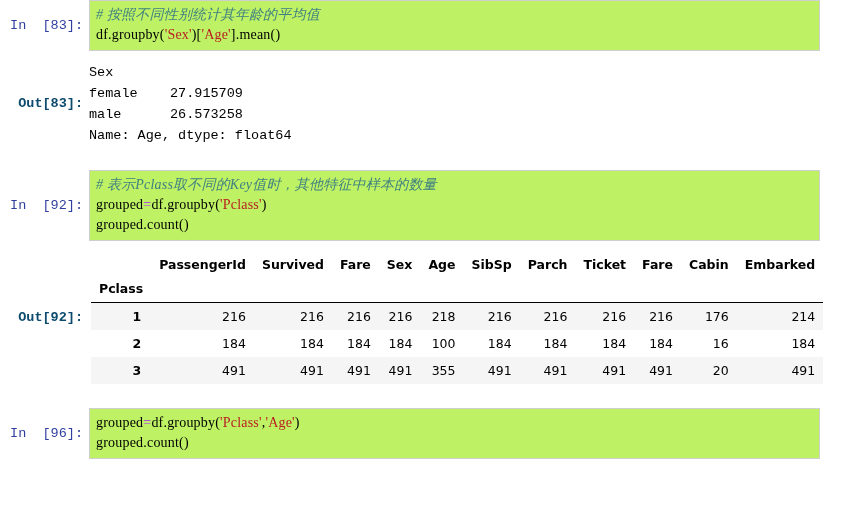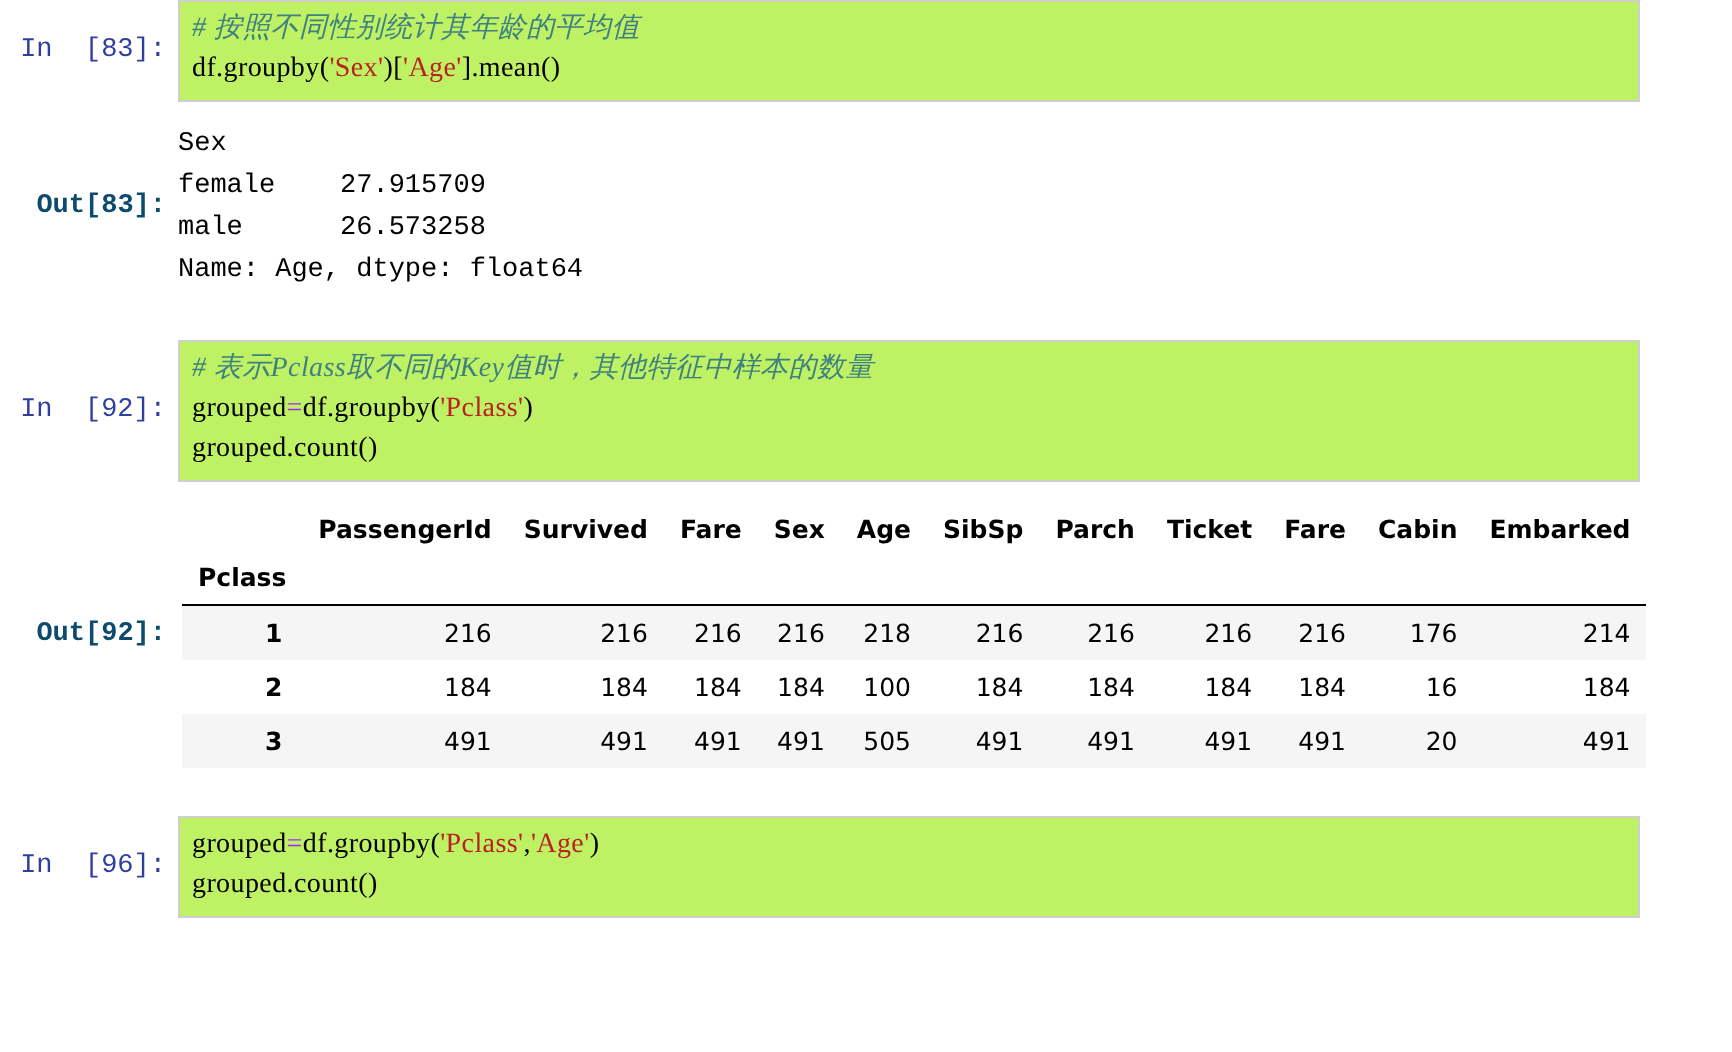--- a/index.html
+++ b/index.html
@@ -213,21 +213,21 @@
               <td>184</td>
               <td>16</td>
               <td>184</td>
             </tr>
             <tr>
               <th class="row-idx">3</th>
               <td>491</td>
               <td>491</td>
               <td>491</td>
               <td>491</td>
-              <td>505</td>
+              <td>355</td>
               <td>491</td>
               <td>491</td>
               <td>491</td>
               <td>491</td>
               <td>20</td>
               <td>491</td>
             </tr>
           </tbody>
         </table>
       </div>

